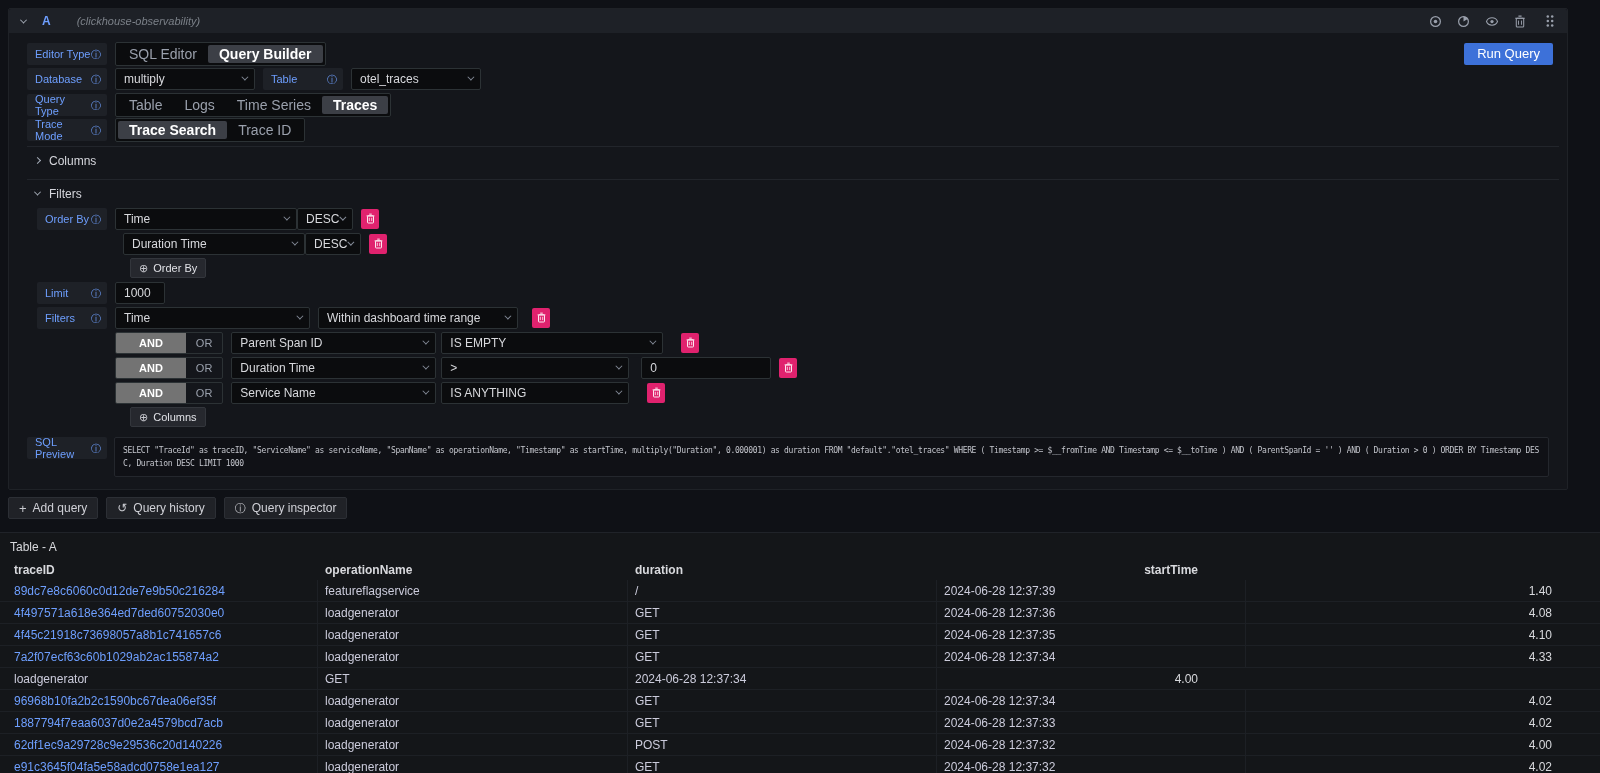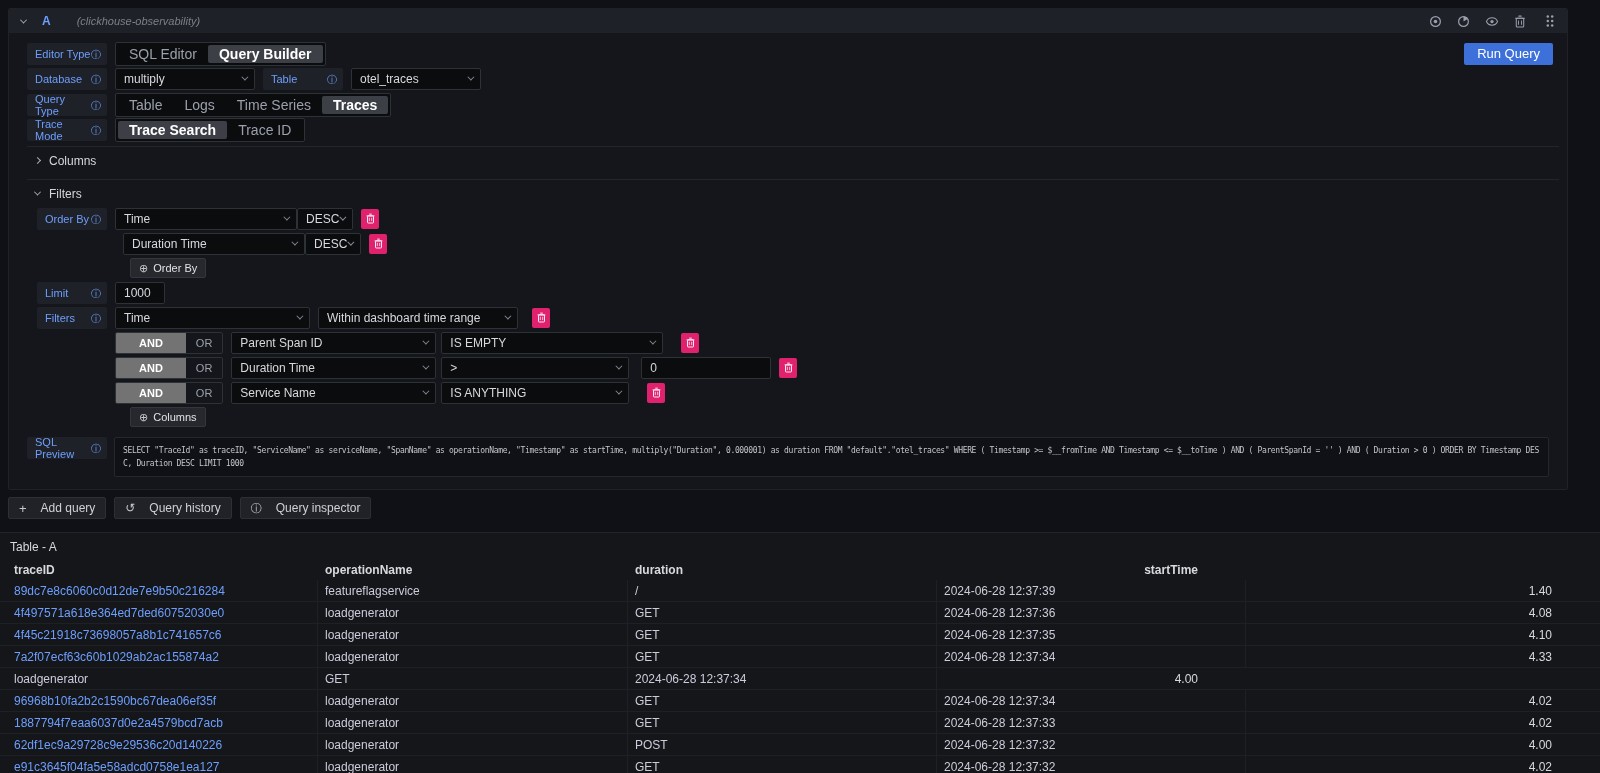--- a/index.html
+++ b/index.html
@@ -42,21 +42,21 @@
   .bool{display:flex;height:22px;border:1px solid #2c3235;border-radius:2px;overflow:hidden;flex:none}
   .bool .and{padding:0 23px;background:#737373;color:#fff;font-weight:700;font-size:11px;display:flex;align-items:center;cursor:pointer}
   .bool .or{padding:0 10px;color:#9aa0ac;font-size:11px;display:flex;align-items:center;cursor:pointer}
   .sqlrow{display:flex;align-items:flex-start;margin-top:9px}
   .sqlbox{flex:1;margin-left:7px;margin-right:10px;background:#101116;border:1px solid #24272d;border-radius:2px;
        padding:6px 8px;font-family:"DejaVu Sans Mono",monospace;font-size:8px;letter-spacing:-0.35px;line-height:13px;
        color:#c3c5cc;white-space:pre-wrap;word-break:break-all;min-height:36px}
   
   .footer{display:flex;gap:8px;margin:7px 0 0 8px}
   .fbtn{height:22px;background:#202227;border:1px solid #2c2f35;border-radius:2px;display:inline-flex;align-items:center;
-       gap:14px;padding:0 10px;font-size:12px;color:#d0d1d7;font-family:inherit;cursor:pointer}
+       gap:6px;padding:0 10px;font-size:12px;color:#d0d1d7;font-family:inherit;cursor:pointer}
   .plus-ic::before{content:"+";font-size:13px;color:#c7c8ce}
   .hist-ic::before{content:"\21BA";font-size:12px;color:#c7c8ce}
   .info-grey::before{content:"\24D8";font-size:11px;color:#c7c8ce}
   
   .panel{margin-top:13px;background:#141619;border-top:1px solid #202329;height:290px;overflow:hidden}
   .ptitle{padding:7px 0 5px 10px;font-weight:500;color:#d8d9dd;font-size:12px;cursor:pointer;display:inline-block}
   .trow{display:grid;grid-template-columns:318px 310px 309px 309px 1fr;height:22px;align-items:center;border-bottom:1px solid #1d2025}
   .trow>div{padding-left:7px;height:100%;display:flex;align-items:center;border-right:1px solid #1d2025;overflow:hidden}
   .trow>div:first-child{padding-left:14px}
   .trow>div:last-child{border-right:none;justify-content:flex-end;padding-right:48px;color:#d8d9dd}

